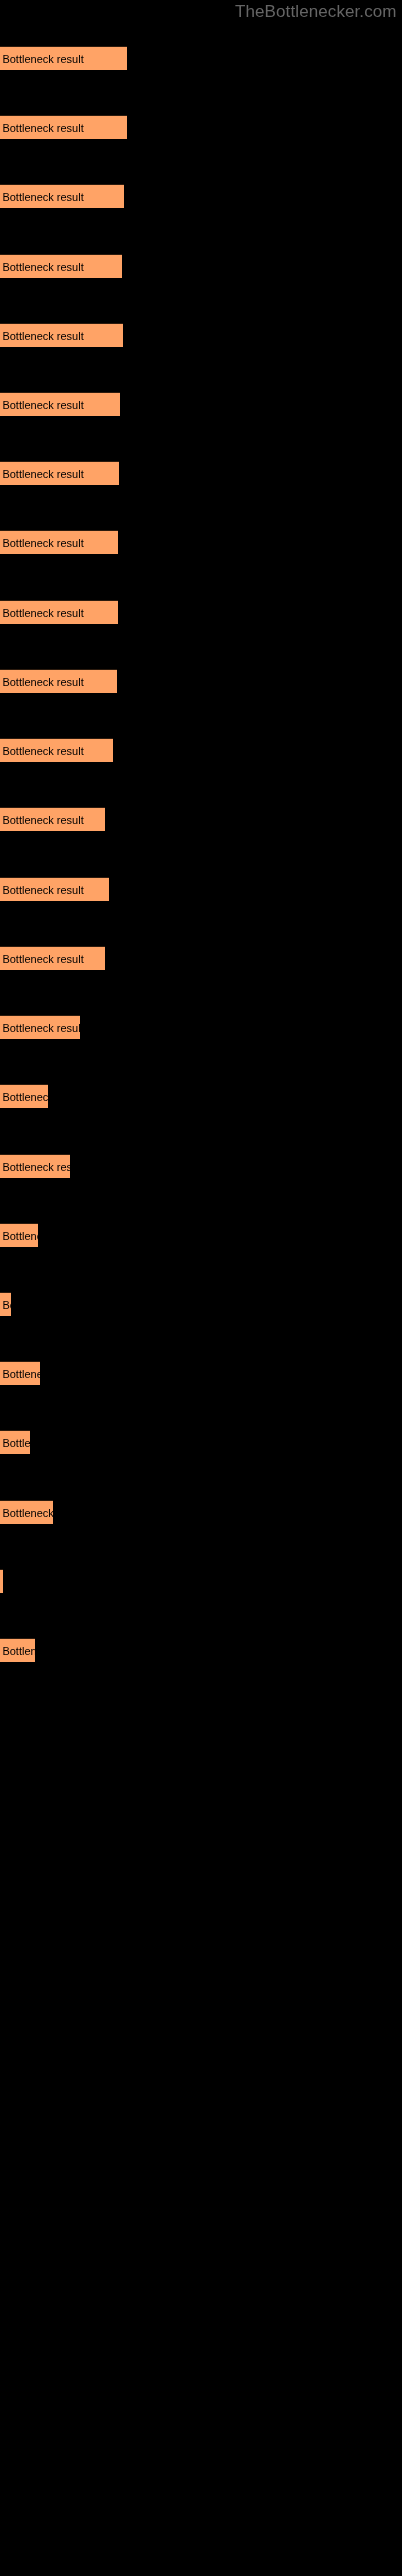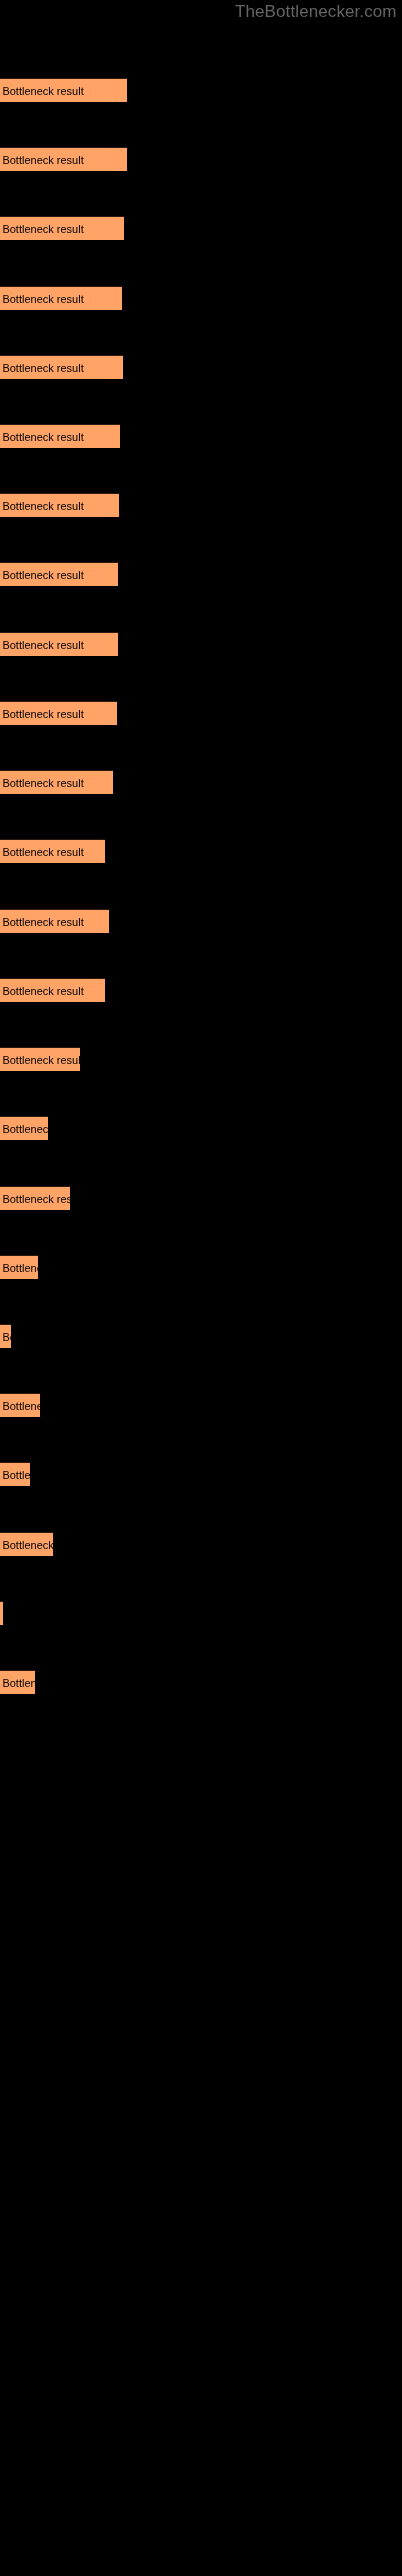--- a/index.html
+++ b/index.html
@@ -41,21 +41,20 @@
     font-weight: 400;
   }
 
   
   #plot-area {
     position: absolute;
     left: 0;
     top: 0;
     width: 403px;
     height: 2004px;
-    margin-top: 32px;
   }
 
   .bar-row {
     position: absolute;
     left: 0;
     height: 25px;
   }
 
   .bar {
     position: absolute;

